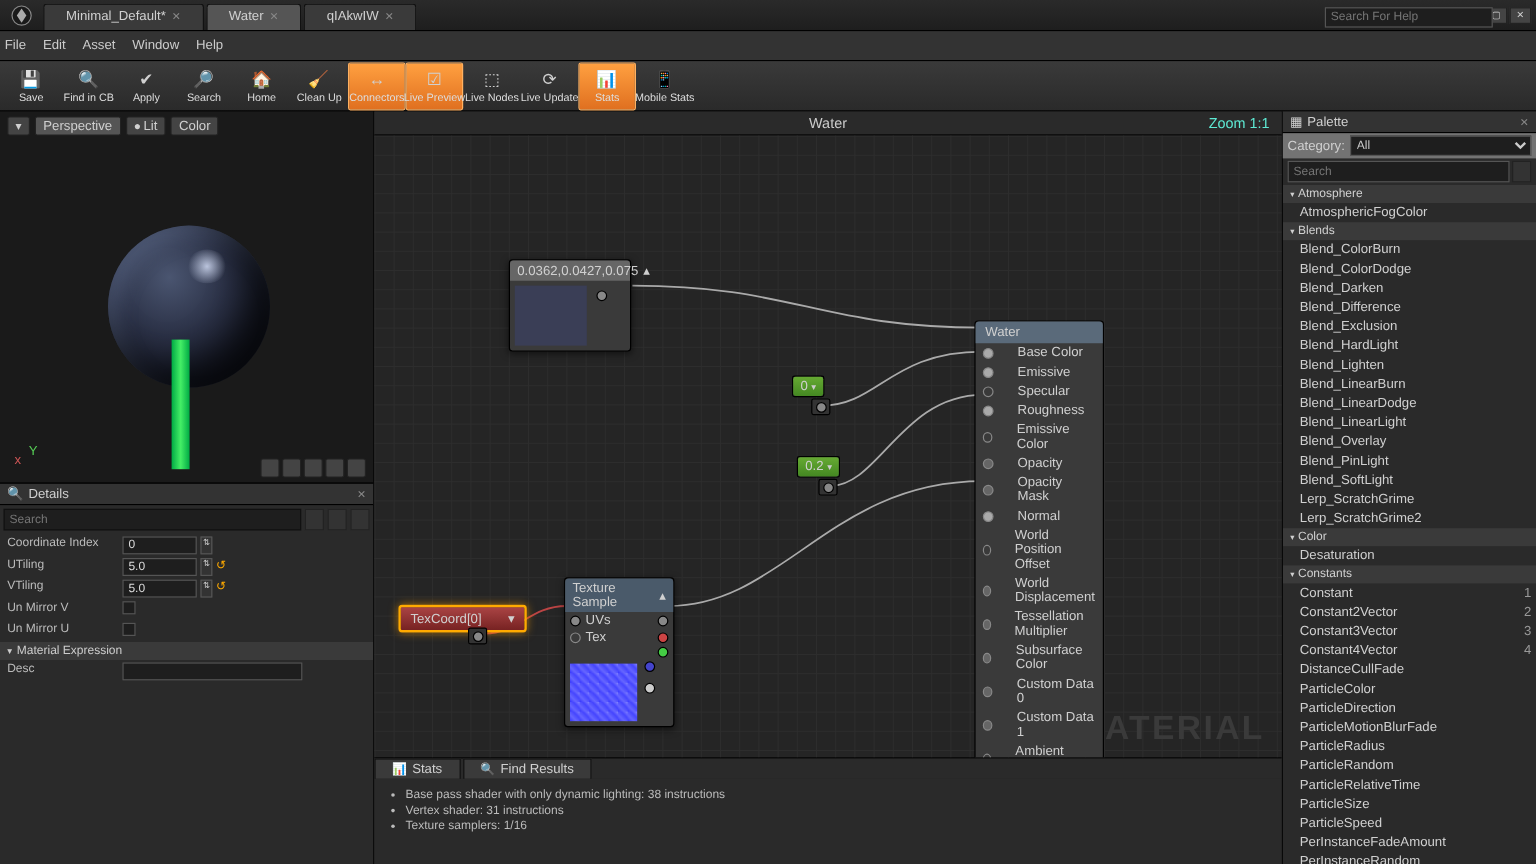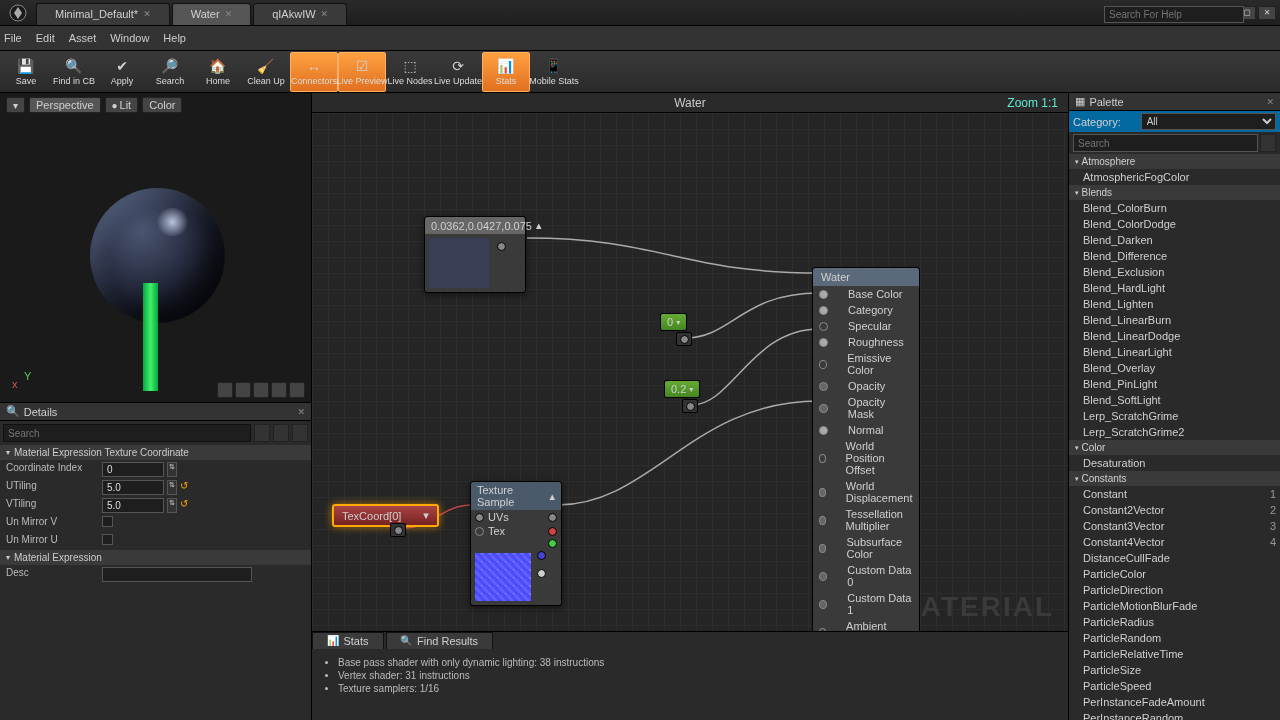--- a/index.html
+++ b/index.html
@@ -75,21 +75,21 @@
 .result-pin.disabled{color:#666}
 .result-pin .rp{width:9px;height:9px;border-radius:50%;border:1px solid #888;background:#666}
 .result-pin.filled .rp{background:#aaa}
 svg.edges{position:absolute;top:0;left:0;width:100%;height:100%;pointer-events:none}
 .bottom-tabs{height:18px;background:#2a2a2a;display:flex;align-items:center;border-top:1px solid #000}
 .btab{padding:2px 14px;background:#3a3a3a;border:1px solid #111;margin-right:2px;font-size:10px;display:flex;align-items:center;gap:4px}
 .stats-panel{height:78px;background:#2a2a2a;padding:6px 14px;overflow:auto}
 .stats-panel li{font-size:10px;color:#bbb;margin:2px 0;list-style:disc;margin-left:12px}
 .rightcol{width:212px;background:#2a2a2a;display:flex;flex-direction:column;border-left:1px solid #000}
 .palette-header{height:18px;background:#333;display:flex;align-items:center;padding:0 6px;gap:4px;border-bottom:1px solid #000}
-.palette-cat-row{display:flex;align-items:center;padding:2px 4px;gap:20px;background:#0369a1}
+.palette-cat-row{display:flex;align-items:center;padding:2px 4px;gap:4px;background:#737373}
 .palette-cat-row select{flex:1;background:#1e1e1e;border:1px solid #555;color:#ccc;font-size:10px;padding:1px}
 .palette-search{display:flex;padding:2px 4px;gap:2px}
 .palette-search input{flex:1;background:#1e1e1e;border:1px solid #555;padding:1px 4px;color:#888;font-size:10px}
 .palette-list{flex:1;overflow-y:auto}
 .pcat{background:#3a3a3a;padding:2px 6px;font-size:10px;display:flex;align-items:center;gap:3px}
 .pcat::before{content:"▾";font-size:7px}
 .pitem{padding:2px 4px 2px 14px;font-size:10px;color:#bbb;display:flex}
 .pitem .key{margin-left:auto;color:#999}
 .helpbox{position:absolute;top:6px;right:36px;width:140px;background:#1e1e1e;border:1px solid #555;padding:2px 4px;font-size:10px;color:#888}
 ::-webkit-scrollbar{width:10px;height:10px}
@@ -221,21 +221,20 @@
       <span>Details</span>
       <span style="margin-left:auto" class="tab-close">✕</span>
     </div>
     <div class="details-panel">
       <div class="search-row">
         <input class="search-inp" placeholder="Search" style="">
         <div class="search-btn"></div>
         <div class="search-btn"></div>
         <div class="search-btn"></div>
       </div>
-      <div class="cat-header">Material Expression Texture Coordinate</div>
       <div id="props">
           <div class="prop-row">
             <div class="prop-label">Coordinate Index</div>
             <div class="prop-val">
               <input type="text" value="0" style="">
               <div class="spin">⇅</div>
             </div>
           </div>
           <div class="prop-row">
             <div class="prop-label">UTiling</div>
@@ -359,21 +358,21 @@
 
       <div class="result-node" style="top:154px;left:500px">
         <div class="result-header">Water</div>
         <div id="result-pins">
             <div class="result-pin filled">
               <div class="rp"></div>
               <span>Base Color</span>
             </div>
             <div class="result-pin filled">
               <div class="rp"></div>
-              <span>Category</span>
+              <span>Emissive</span>
             </div>
             <div class="result-pin">
               <div class="rp" style="background:transparent"></div>
               <span>Specular</span>
             </div>
             <div class="result-pin filled">
               <div class="rp"></div>
               <span>Roughness</span>
             </div>
             <div class="result-pin">

